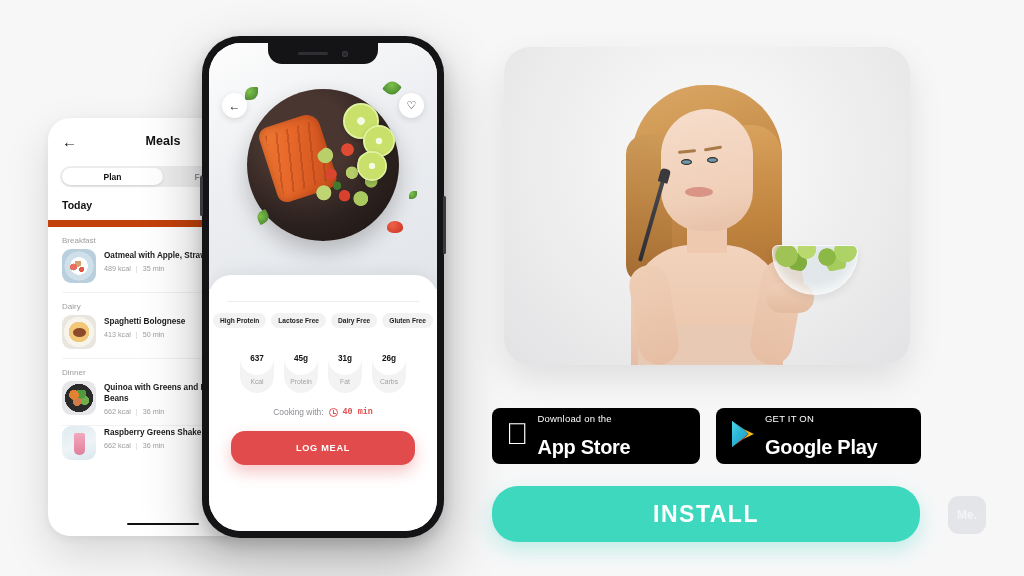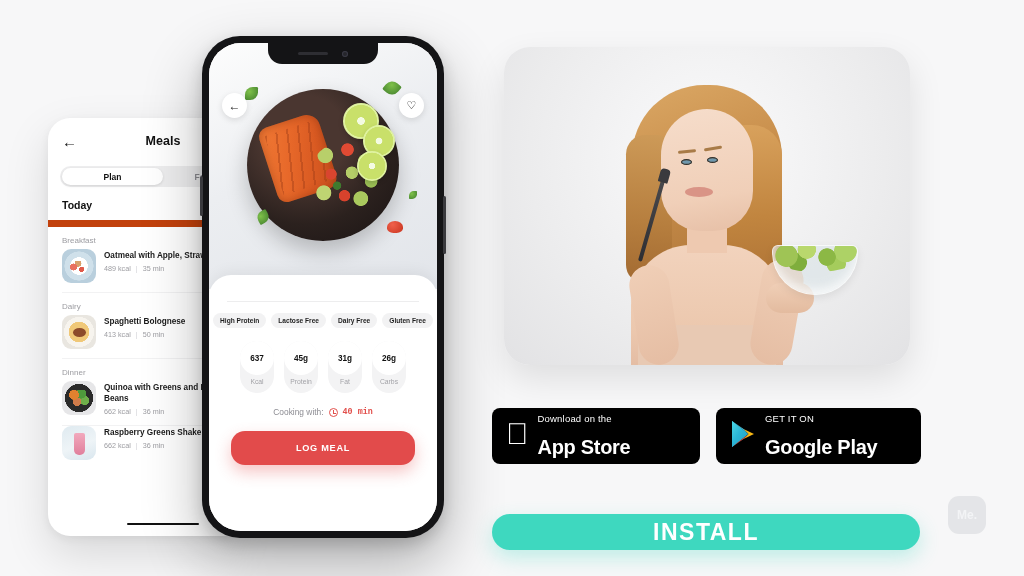--- a/index.html
+++ b/index.html
@@ -256,21 +256,21 @@
   .badges { position: absolute; left: 492px; top: 408px; display: flex; gap: 16px; }
   .badge { height: 56px; background: #000; border-radius: 8px; display: flex;
            align-items: center; gap: 9px; padding: 0 14px; color: #fff; }
   .badge.apple { width: 208px; }
   .badge.gp { width: 205px; }
   .b-top { font-size: 9.5px; line-height: 1.1; letter-spacing: .2px; }
   .b-big { font-size: 20px; font-weight: bold; line-height: 1.12; letter-spacing: -.3px; margin-top: 12px; }
   .apple-glyph { font-size: 30px; line-height: 1; margin-top: -4px; }
 
   .install {
-    position: absolute; left: 492px; top: 514px; width: 428px; height: 36px;
+    position: absolute; left: 492px; top: 486px; width: 428px; height: 56px;
     border-radius: 26px; background: #3ed8bf; color: #fff;
     display: flex; align-items: center; justify-content: center;
     font-size: 23px; font-weight: bold; letter-spacing: 1.5px;
     border: none; font-family: inherit;
     box-shadow: 0 8px 20px rgba(62,216,191,.30);
   }
   .watermark {
     position: absolute; left: 948px; top: 496px; width: 38px; height: 38px;
     border-radius: 11px; background: #e4e5e8;
     display: flex; align-items: center; justify-content: center;

